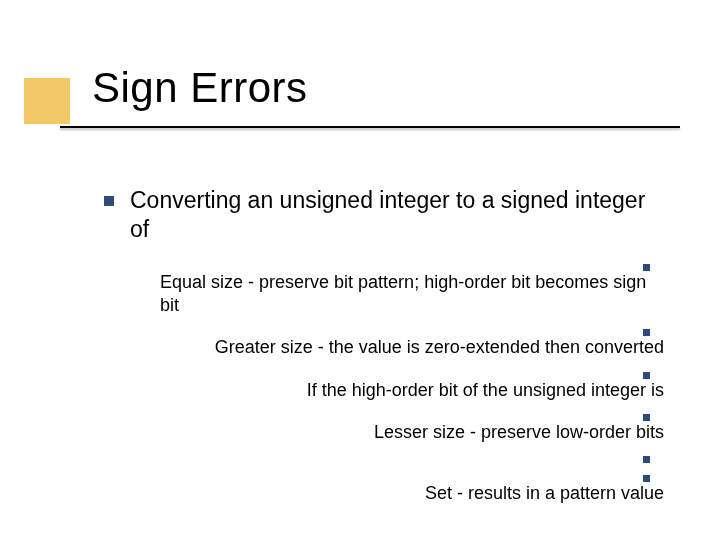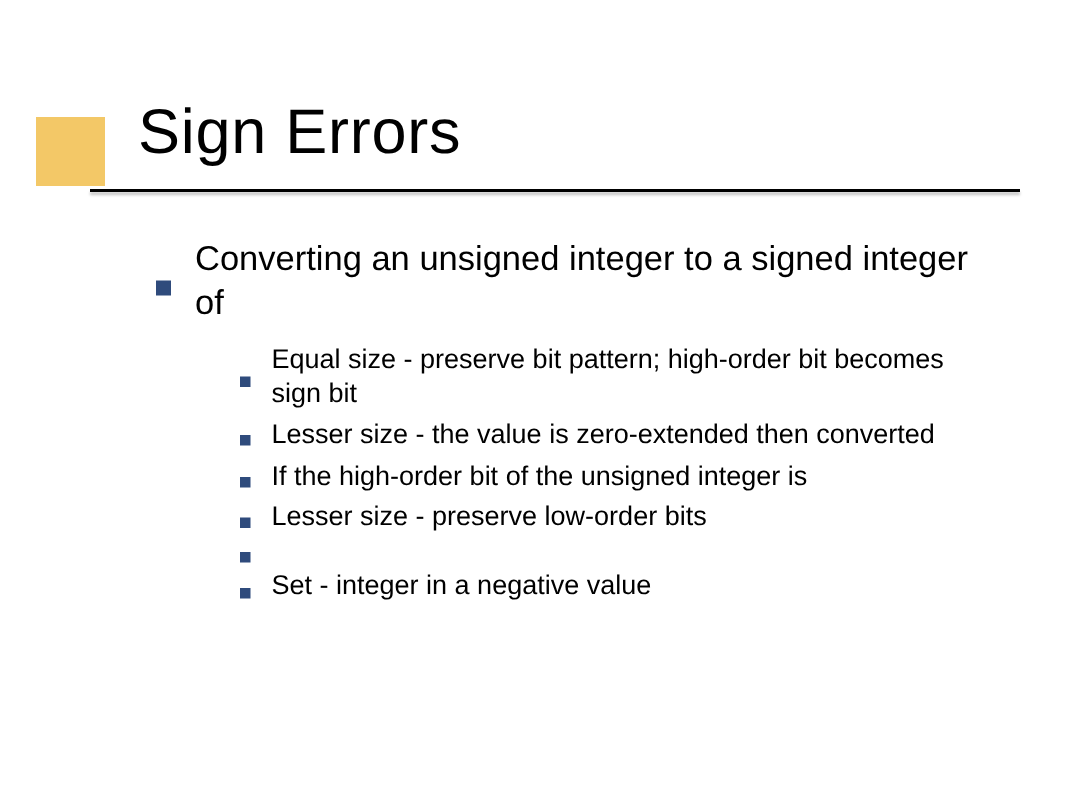--- a/index.html
+++ b/index.html
@@ -44,43 +44,45 @@
     box-shadow: 0 2px 2px rgba(0,0,0,0.25);
   }
   .body {
     position: absolute;
     left: 104px;
     top: 158px;
     width: 560px;
   }
   .lvl1 {
     display: flex;
-    align-items: center;
+    align-items: flex-start;
     margin-bottom: 12px;
+    margin-top: 28px;
   }
   .lvl1 .bullet {
     flex: 0 0 auto;
     width: 10px;
     height: 10px;
     background: #2f4b7c;
     margin-top: 10px;
     margin-right: 16px;
   }
   .lvl1 .text {
     font-size: 23px;
     line-height: 1.25;
   }
   .subs {
     margin-left: 56px;
     margin-top: 6px;
   }
   .lvl2 {
     display: flex;
-    align-items: center;
+    align-items: flex-end;
     margin-bottom: 4px;
+    flex-direction: column;
   }
   .lvl2 .bullet {
     flex: 0 0 auto;
     width: 7px;
     height: 7px;
     background: #2f4b7c;
     margin-top: 8px;
     margin-right: 14px;
   }
   .lvl2 .text {
@@ -103,33 +105,33 @@
       <div class="text">Converting an unsigned integer to a signed integer of</div>
     </div>
 
     <div class="subs">
       <div class="lvl2">
         <div class="bullet"></div>
         <div class="text">Equal size - preserve bit pattern; high-order bit becomes sign bit</div>
       </div>
       <div class="lvl2">
         <div class="bullet"></div>
-        <div class="text">Lesser size - the value is zero-extended then converted</div>
+        <div class="text">Greater size - the value is zero-extended then converted</div>
       </div>
       <div class="lvl2">
         <div class="bullet"></div>
         <div class="text">If the high-order bit of the unsigned integer is</div>
       </div>
       <div class="lvl2">
         <div class="bullet"></div>
         <div class="text">Lesser size - preserve low-order bits</div>
       </div>
       <div class="lvl2">
         <div class="bullet"></div>
       </div>
       <div class="lvl2">
         <div class="bullet"></div>
-        <div class="text">Set - integer in a negative value</div>
+        <div class="text">Set - results in a pattern value</div>
       </div>
     </div>
 
   </div>
 </div>
 
 </body></html>

